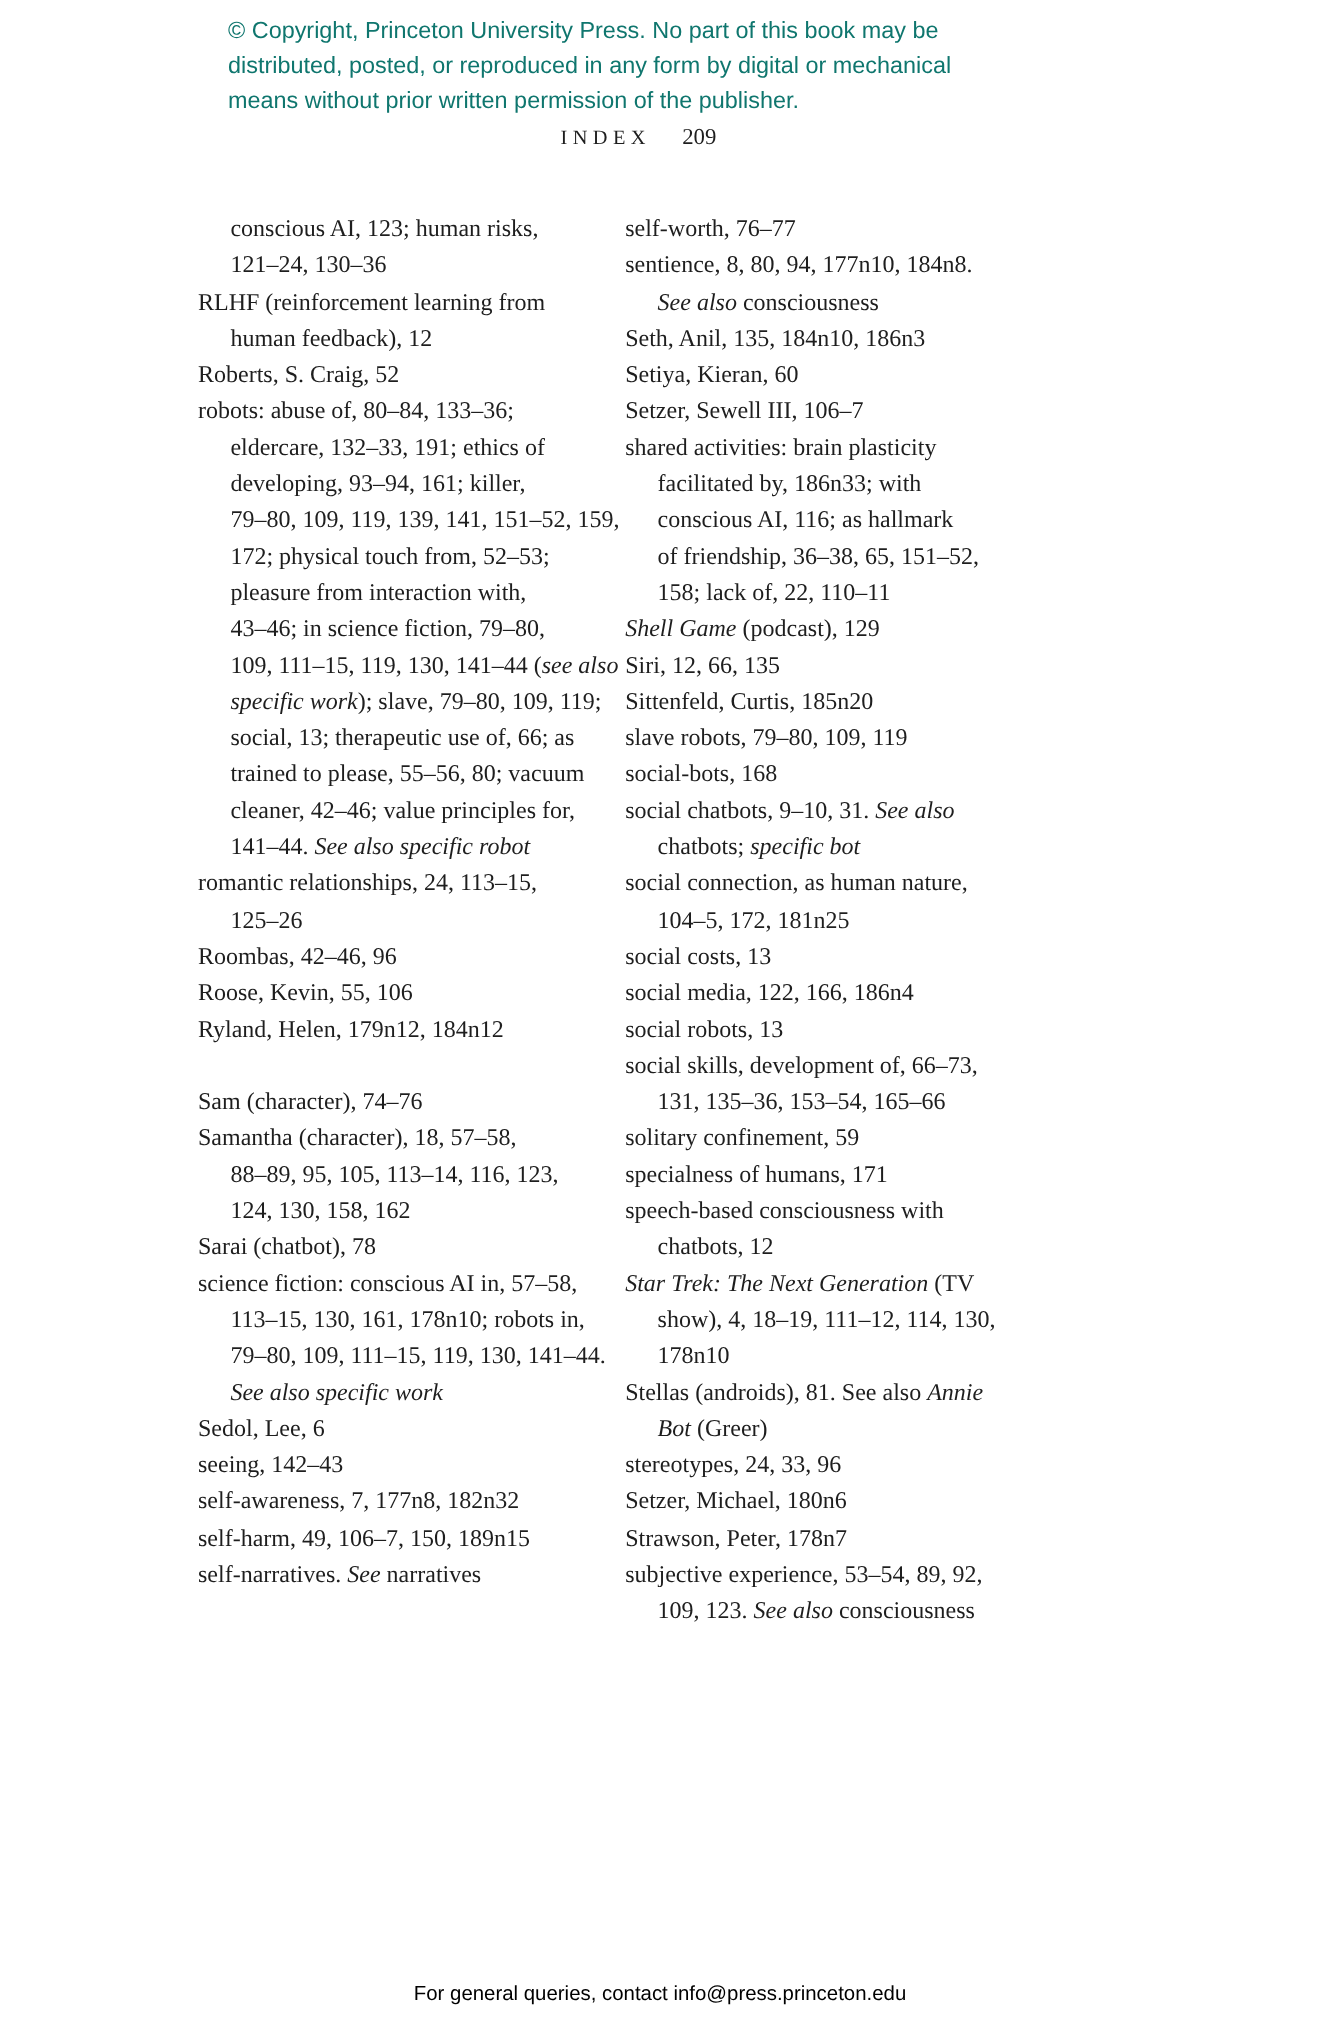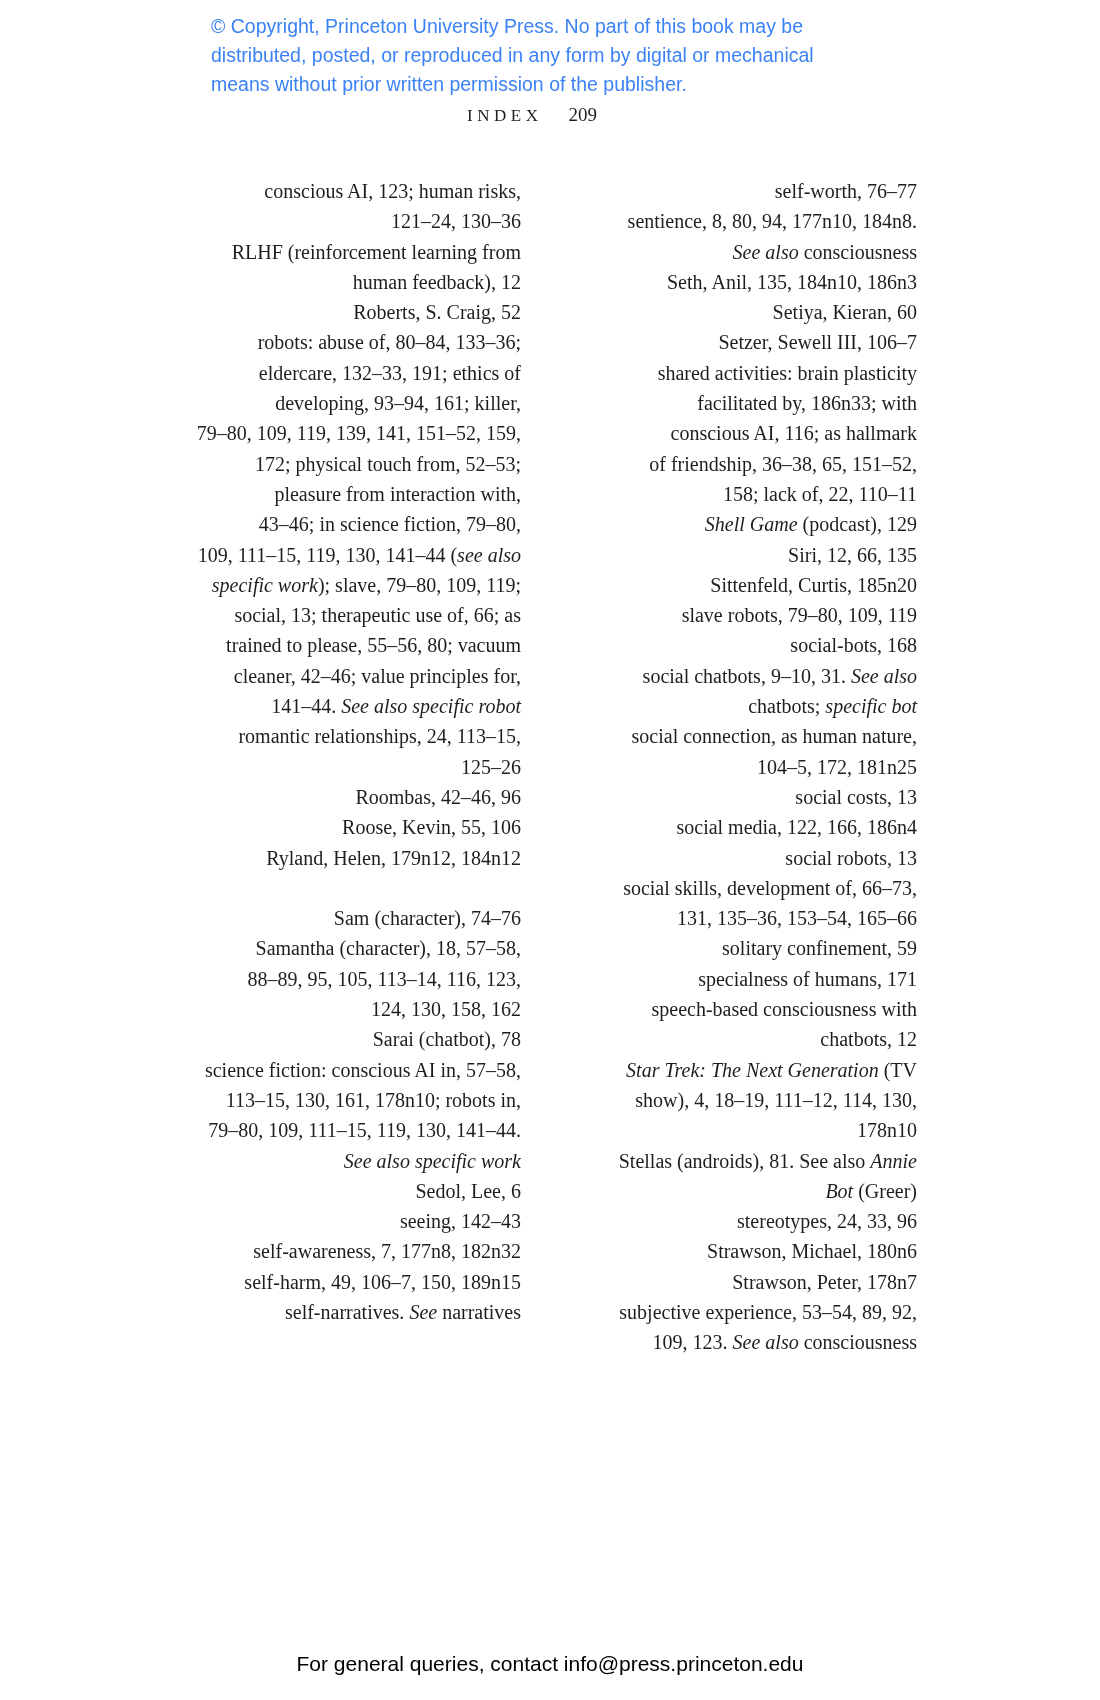--- a/index.html
+++ b/index.html
@@ -11,60 +11,57 @@
     color: #1e1e1e;
     overflow: hidden;
   }
   .copyright {
     position: absolute;
     left: 190px; top: 12px;
     width: 720px;
     font-family: "Liberation Sans", sans-serif;
     font-size: 19.5px;
     line-height: 29px;
-    color: #3b82f6;
-    margin-left: 21px;
+    color: #0f766e;
   }
   .running-head {
     position: absolute;
     left: 0; top: 104px;
     width: 1064px;
     text-align: center;
     color: #1e1e1e;
   }
   .running-head .index-title {
     font-size: 17px;
     letter-spacing: 4.5px;
   }
   .running-head .head-gap { display: inline-block; width: 26px; }
   .running-head .page-num { font-size: 19px; }
   .columns {
     position: absolute;
     left: 165px; top: 176px;
     display: flex;
-    gap: 56px;
-    text-align: right;
   }
   .col {
     font-size: 20px;
     line-height: 30.3px;
   }
   .col-left  { width: 356px; }
   .col-right { width: 340px; }
   .line { white-space: nowrap; }
   .line.indented { padding-left: 27px; }
   .line.blank { height: 30.3px; }
   .it { font-style: italic; }
   .footer {
     position: absolute;
     left: 0; top: 1652px;
     width: 1100px;
     text-align: center;
     font-family: "Liberation Sans", sans-serif;
-    font-size: 21px;
+    font-size: 17px;
     color: #000000;
   }
 </style>
 </head>
 <body>
 
 <div class="page">
 
   <div class="copyright">
     <div>© Copyright, Princeton University Press. No part of this book may be</div>
@@ -146,21 +143,21 @@
         <div class="line"><span>solitary confinement, 59</span></div>
         <div class="line"><span>specialness of humans, 171</span></div>
         <div class="line"><span>speech-based consciousness with</span></div>
         <div class="line indented"><span>chatbots, 12</span></div>
         <div class="line"><span class="it">Star Trek: The Next Generation</span><span> (TV</span></div>
         <div class="line indented"><span>show), 4, 18–19, 111–12, 114, 130,</span></div>
         <div class="line indented"><span>178n10</span></div>
         <div class="line"><span>Stellas (androids), 81. See also </span><span class="it">Annie</span></div>
         <div class="line indented"><span class="it">Bot</span><span> (Greer)</span></div>
         <div class="line"><span>stereotypes, 24, 33, 96</span></div>
-        <div class="line"><span>Strawson, Michael, 180n6</span></div>
+        <div class="line"><span>Setzer, Michael, 180n6</span></div>
         <div class="line"><span>Strawson, Peter, 178n7</span></div>
         <div class="line"><span>subjective experience, 53–54, 89, 92,</span></div>
         <div class="line indented"><span>109, 123. </span><span class="it">See also</span><span> consciousness</span></div>
       </div>
   </div>
 
   <div class="footer">For general queries, contact info@press.princeton.edu</div>
 
 </div>
 

